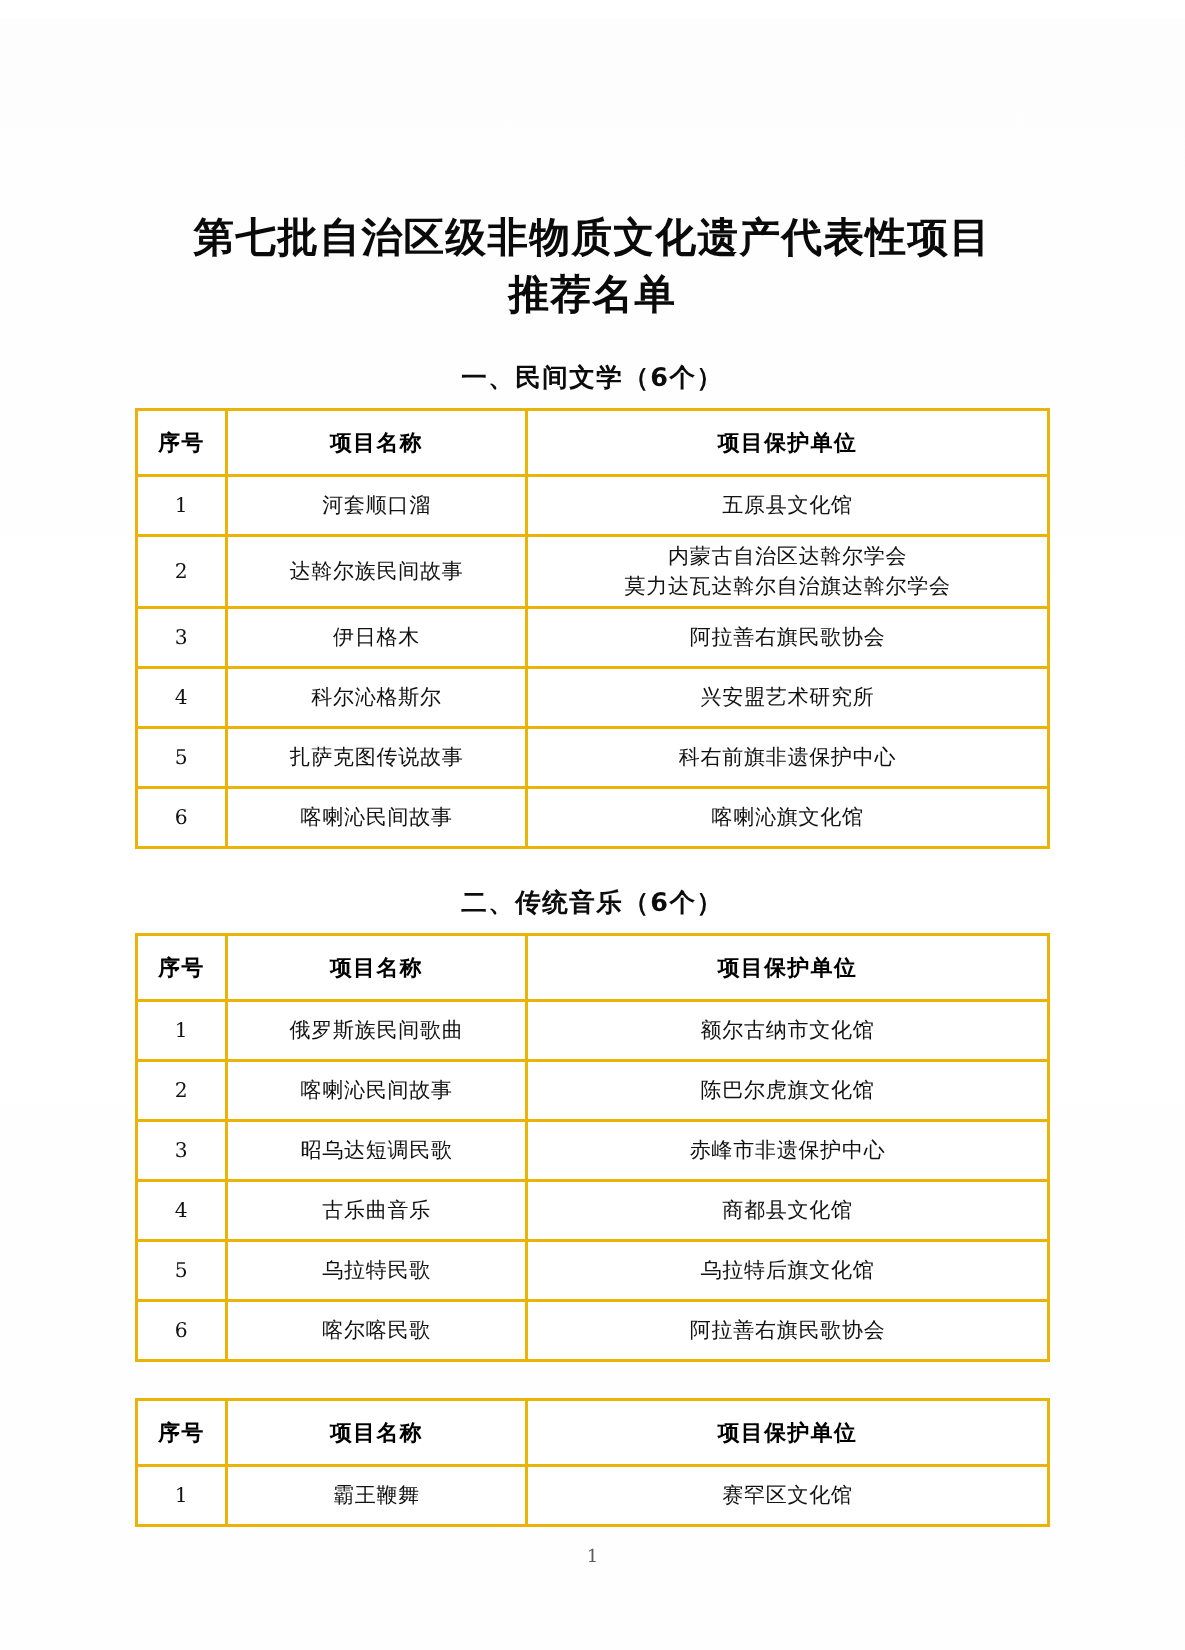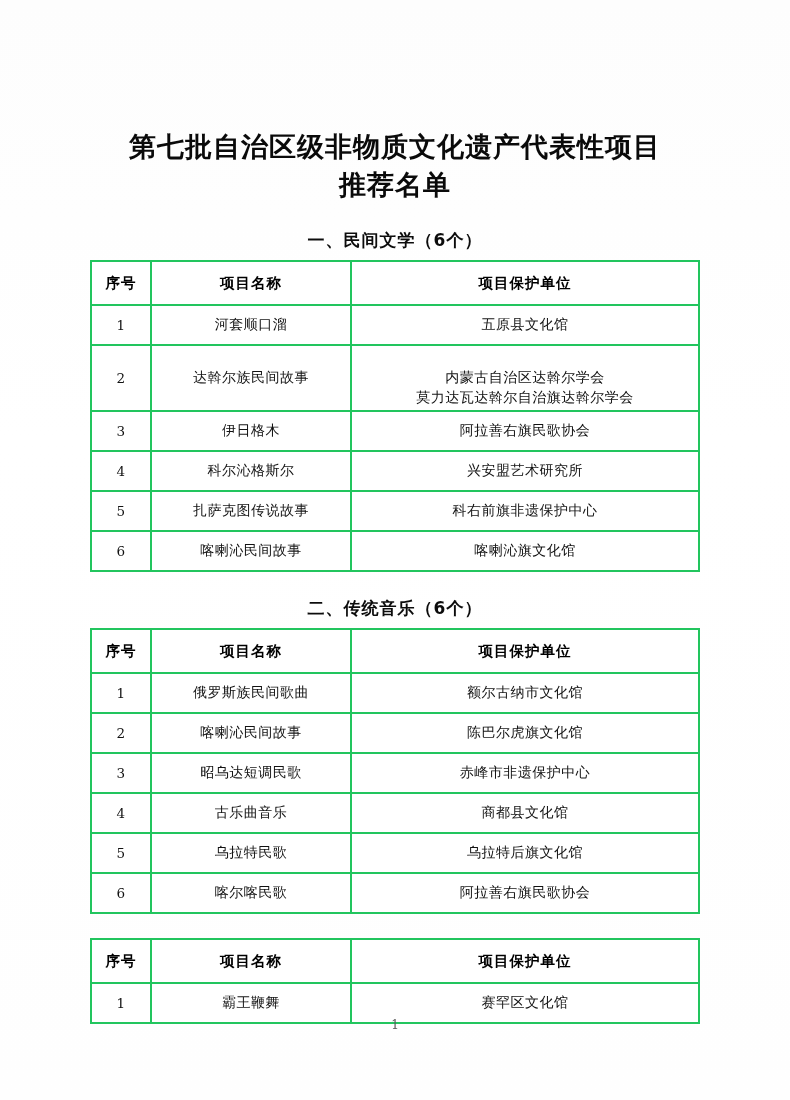--- a/index.html
+++ b/index.html
@@ -18,21 +18,21 @@
   }
   .page {
     position: relative;
     width: 790px;
     height: 1100px;
     background: linear-gradient(180deg, #fdfdfd 0%, #ffffff 40%, #fefefe 100%);
     box-sizing: border-box;
     padding: 0;
   }
   .doc-title {
-    margin: 0;
+    margin: 12px;
     padding: 0 70px;
     text-align: center;
     font-weight: bold;
     font-size: 27px;
     line-height: 38px;
     letter-spacing: 1px;
     color: #0a0a0a;
     padding-top: 128px;
   }
   .doc-title .line2 {
@@ -61,21 +61,21 @@
   }
   table.ich-table {
     border-collapse: collapse;
     margin: 0 auto;
     width: 608px;
     table-layout: fixed;
     background: #ffffff;
   }
   table.ich-table th,
   table.ich-table td {
-    border: 2px solid #22c55e;
+    border: 2px solid #eab308;
     text-align: center;
     vertical-align: middle;
     color: #121212;
     padding: 0 4px;
   }
   table.ich-table th {
     font-weight: bold;
     font-size: 14.5px;
     height: 42px;
     letter-spacing: 1px;
@@ -86,21 +86,21 @@
     height: 38px;
     letter-spacing: 0.5px;
     font-weight: normal;
   }
   table.ich-table td.idx {
     font-family: "DejaVu Serif", "Liberation Serif", serif;
     font-size: 13.5px;
   }
   table.ich-table td.multi {
     line-height: 20px;
-    padding-top: 21px;
+    padding-top: 3px;
     padding-bottom: 3px;
     text-align: center;
   }
   col.c-idx { width: 60px; }
   col.c-name { width: 200px; }
   col.c-unit { width: 348px; }
   .unit-line { display: block; }
   .page-number {
     position: absolute;
     left: 0;

